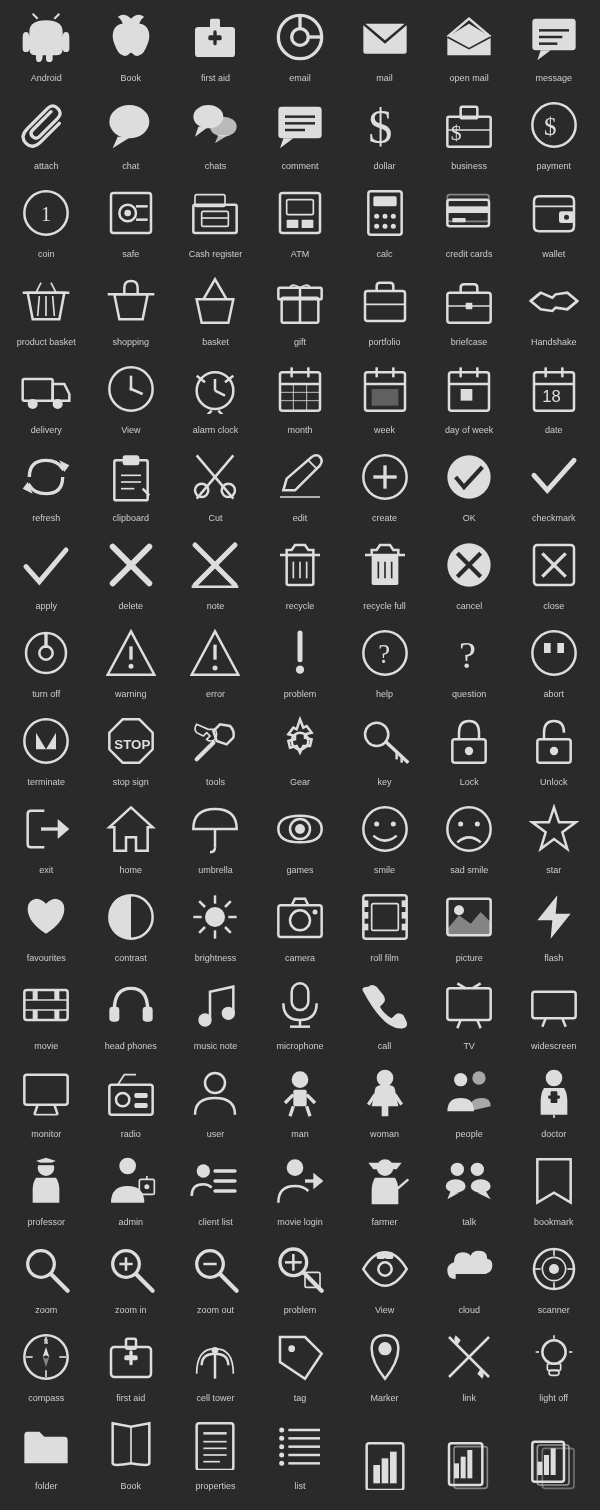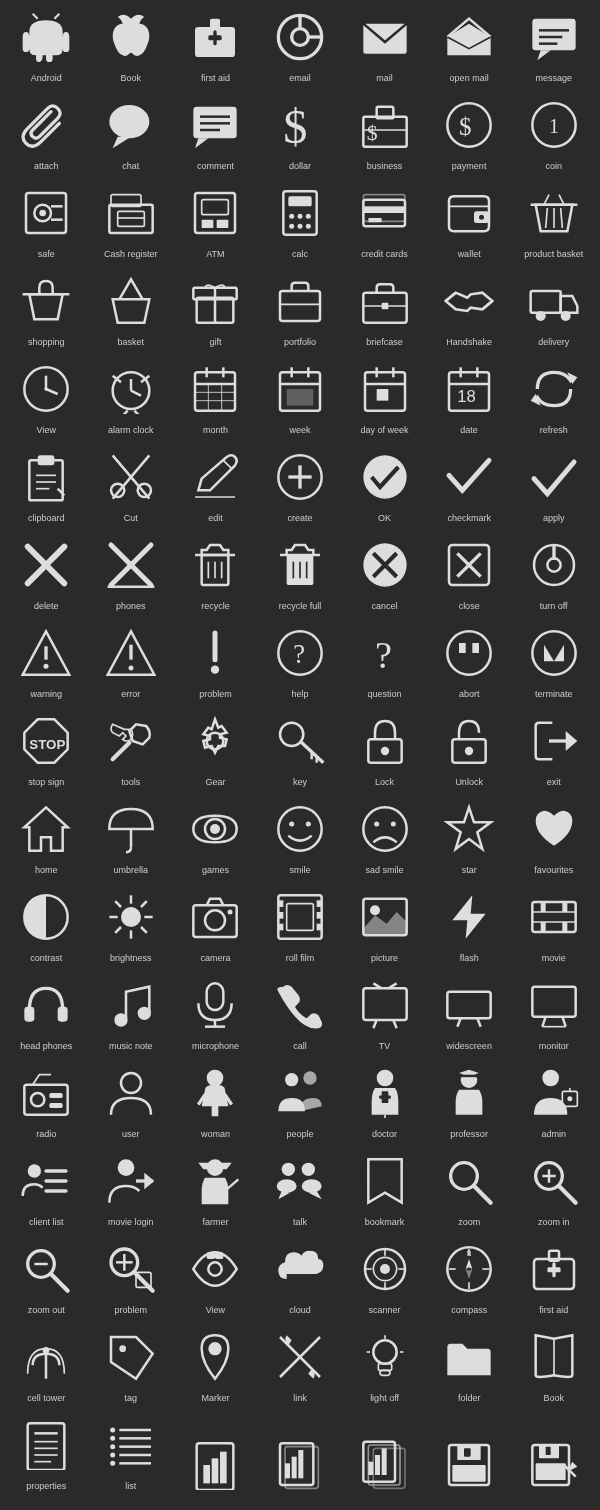--- a/index.html
+++ b/index.html
@@ -134,20 +134,31 @@
         <svg viewBox="0 0 60 60" width="50" height="50">
           <ellipse cx="28" cy="26" rx="24" ry="20" fill="#ddd"></ellipse>
           <polygon points="14,44 8,58 30,44" fill="#ddd"></polygon>
         </svg>
       </div>
       <div class="icon-label">chat</div>
     </div>
     <div class="icon-cell">
       <div class="icon-img">
         <svg viewBox="0 0 60 60" width="50" height="50">
+          <ellipse cx="22" cy="20" rx="18" ry="14" fill="#ddd"></ellipse>
+          <polygon points="10,32 6,44 22,32" fill="#ddd"></polygon>
+          <ellipse cx="40" cy="32" rx="16" ry="12" fill="#ddd" opacity="0.8"></ellipse>
+          <polygon points="34,42 30,52 46,42" fill="#ddd" opacity="0.8"></polygon>
+        </svg>
+      </div>
+      <div class="icon-label">chats</div>
+    </div>
+    <div class="icon-cell">
+      <div class="icon-img">
+        <svg viewBox="0 0 60 60" width="50" height="50">
           <rect x="4" y="8" width="52" height="38" rx="4" fill="#ddd"></rect>
           <polygon points="10,46 6,58 22,46" fill="#ddd"></polygon>
           <line x1="12" y1="20" x2="48" y2="20" stroke="#2a2a2a" stroke-width="3"></line>
           <line x1="12" y1="28" x2="48" y2="28" stroke="#2a2a2a" stroke-width="3"></line>
           <line x1="12" y1="36" x2="36" y2="36" stroke="#2a2a2a" stroke-width="3"></line>
         </svg>
       </div>
       <div class="icon-label">comment</div>
     </div>
     <div class="icon-cell">
@@ -512,21 +523,21 @@
       <div class="icon-label">delete</div>
     </div>
     <div class="icon-cell">
       <div class="icon-img">
         <svg viewBox="0 0 60 60" width="50" height="50">
           <line x1="6" y1="6" x2="54" y2="54" stroke="#ddd" stroke-width="6" stroke-linecap="round"></line>
           <line x1="54" y1="6" x2="6" y2="54" stroke="#ddd" stroke-width="6" stroke-linecap="round"></line>
           <line x1="2" y1="56" x2="58" y2="56" stroke="#ddd" stroke-width="3"></line>
         </svg>
       </div>
-      <div class="icon-label">phones</div>
+      <div class="icon-label">note</div>
     </div>
     <div class="icon-cell">
       <div class="icon-img">
         <svg viewBox="0 0 60 60" width="50" height="50">
           <rect x="14" y="18" width="32" height="36" rx="2" fill="none" stroke="#ddd" stroke-width="3"></rect>
           <path d="M14 18 L14 12 L20 12 L24 6 L36 6 L40 12 L46 12 L46 18" fill="none" stroke="#ddd" stroke-width="3"></path>
           <line x1="6" y1="18" x2="54" y2="18" stroke="#ddd" stroke-width="3"></line>
           <line x1="22" y1="26" x2="22" y2="46" stroke="#ddd" stroke-width="2"></line>
           <line x1="30" y1="26" x2="30" y2="46" stroke="#ddd" stroke-width="2"></line>
           <line x1="38" y1="26" x2="38" y2="46" stroke="#ddd" stroke-width="2"></line>
@@ -944,20 +955,33 @@
       <div class="icon-label">radio</div>
     </div>
     <div class="icon-cell">
       <div class="icon-img">
         <svg viewBox="0 0 60 60" width="50" height="50">
           <circle cx="30" cy="18" r="12" fill="none" stroke="#ddd" stroke-width="3"></circle>
           <path d="M6 56 Q6 36 30 36 Q54 36 54 56" fill="none" stroke="#ddd" stroke-width="3"></path>
         </svg>
       </div>
       <div class="icon-label">user</div>
+    </div>
+    <div class="icon-cell">
+      <div class="icon-img">
+        <svg viewBox="0 0 60 60" width="50" height="50">
+          <circle cx="30" cy="14" r="10" fill="#ddd"></circle>
+          <rect x="22" y="26" width="16" height="20" rx="2" fill="#ddd"></rect>
+          <line x1="22" y1="46" x2="18" y2="58" stroke="#ddd" stroke-width="4"></line>
+          <line x1="38" y1="46" x2="42" y2="58" stroke="#ddd" stroke-width="4"></line>
+          <line x1="22" y1="32" x2="12" y2="42" stroke="#ddd" stroke-width="4"></line>
+          <line x1="38" y1="32" x2="48" y2="42" stroke="#ddd" stroke-width="4"></line>
+        </svg>
+      </div>
+      <div class="icon-label">man</div>
     </div>
     <div class="icon-cell">
       <div class="icon-img">
         <svg viewBox="0 0 60 60" width="50" height="50">
           <circle cx="30" cy="12" r="10" fill="#ddd"></circle>
           <path d="M18 26 Q18 20 30 20 Q42 20 42 26 L46 46 L34 46 L34 58 L26 58 L26 46 L14 46 Z" fill="#ddd"></path>
           <line x1="18" y1="32" x2="10" y2="44" stroke="#ddd" stroke-width="4"></line>
           <line x1="42" y1="32" x2="50" y2="44" stroke="#ddd" stroke-width="4"></line>
         </svg>
       </div>

